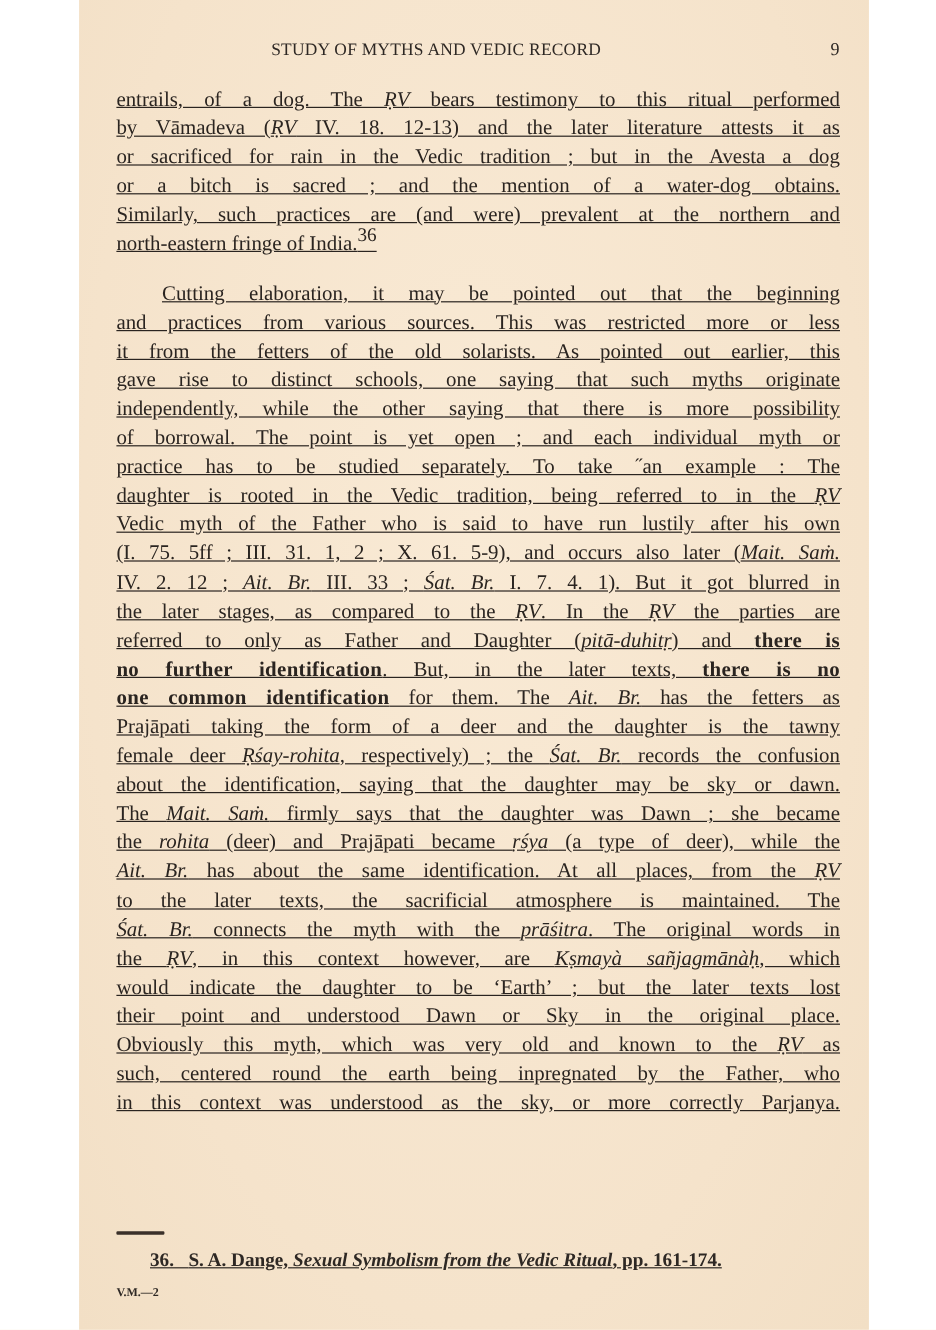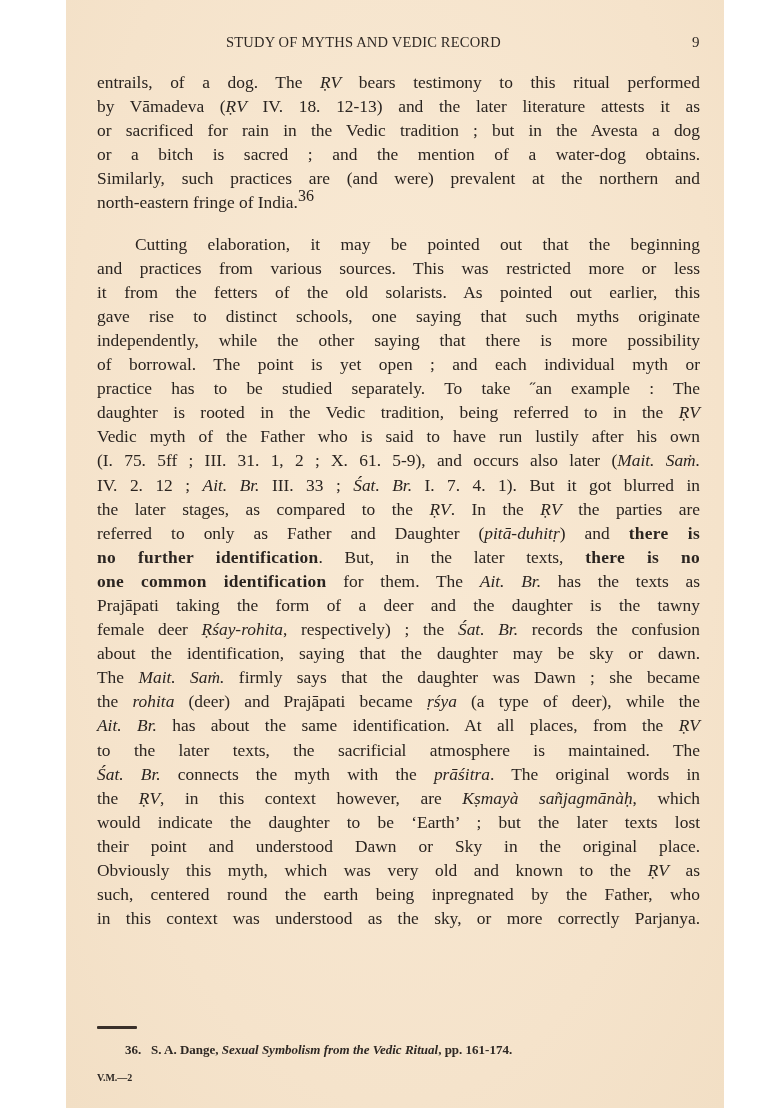--- a/index.html
+++ b/index.html
@@ -54,20 +54,21 @@
     font-size: 17.4px;
     line-height: 24.1px;
   }
   .line {
     display: block;
     text-align: justify;
     text-align-last: justify;
     white-space: nowrap;
     height: 24.1px;
     overflow: visible;
+    text-decoration: underline;
   }
   .line.last {
     text-align-last: left;
   }
   .line.indent {
     padding-left: 38px;
   }
   .para-gap {
     height: 17px;
   }
@@ -80,24 +81,25 @@
     top: 1026px;
     width: 40px;
     height: 3px;
     background: #3a302a;
     border-radius: 1px;
   }
   .footnote {
     position: absolute;
     left: 59px;
     top: 1042px;
-    font-size: 13px;
+    font-size: 16px;
     font-weight: bold;
     color: #2e2824;
     white-space: nowrap;
+    text-decoration: underline;
   }
   .footnote .fit { font-style: italic; }
   .signature {
     position: absolute;
     left: 31px;
     top: 1072px;
     font-size: 10px;
     font-weight: bold;
     color: #2e2824;
   }
@@ -133,21 +135,21 @@
       <span class="line">independently, while the other saying that there is more possibility</span>
       <span class="line">of borrowal.  The point is yet open ; and each individual myth or</span>
       <span class="line">practice has to be studied separately.  To take ˝an example :  The</span>
       <span class="line"><span>daughter is rooted in the Vedic tradition, being referred to in the </span><span class="it">ṚV</span></span>
       <span class="line">Vedic myth of the Father who is said to have run lustily after his own</span>
       <span class="line"><span>(I. 75. 5ff ; III. 31. 1, 2 ; X. 61. 5-9), and occurs also later (</span><span class="it">Mait. Saṁ.</span></span>
       <span class="line"><span>IV. 2. 12 ; </span><span class="it">Ait. Br.</span><span> III. 33 ; </span><span class="it">Śat. Br.</span><span> I. 7. 4. 1).  But it got blurred in</span></span>
       <span class="line"><span>the later stages, as compared to the </span><span class="it">ṚV</span><span>.  In the </span><span class="it">ṚV</span><span> the parties are</span></span>
       <span class="line"><span>referred to only as Father and Daughter (</span><span class="it">pitā-duhitṛ</span><span>) and </span><span class="b">there is</span></span>
       <span class="line"><span class="b">no further identification</span><span>.  But, in the later texts, </span><span class="b">there is no</span></span>
-      <span class="line"><span class="b">one common identification</span><span> for them.  The </span><span class="it">Ait. Br.</span><span> has the texts as</span></span>
+      <span class="line"><span class="b">one common identification</span><span> for them.  The </span><span class="it">Ait. Br.</span><span> has the fetters as</span></span>
       <span class="line">Prajāpati taking the form of a deer and the daughter is the tawny</span>
       <span class="line"><span>female deer </span><span class="it">Ṛśay-rohita</span><span>, respectively) ; the </span><span class="it">Śat. Br.</span><span> records the confusion</span></span>
       <span class="line">about the identification, saying that the daughter may be sky or dawn.</span>
       <span class="line"><span>The </span><span class="it">Mait. Saṁ.</span><span> firmly says that the daughter was Dawn ; she became</span></span>
       <span class="line"><span>the </span><span class="it">rohita</span><span> (deer) and Prajāpati became </span><span class="it">ṛśya</span><span> (a type of deer), while the</span></span>
       <span class="line"><span class="it">Ait. Br.</span><span> has about the same identification.  At all places, from the </span><span class="it">ṚV</span></span>
       <span class="line">to the later texts, the sacrificial atmosphere is maintained.  The</span>
       <span class="line"><span class="it">Śat. Br.</span><span> connects the myth with the </span><span class="it">prāśitra</span><span>.  The original words in</span></span>
       <span class="line"><span>the </span><span class="it">ṚV</span><span>, in this context however, are </span><span class="it">Kṣmayà sañjagmānàḥ</span><span>, which</span></span>
       <span class="line">would indicate the daughter to be ‘Earth’ ; but the later texts lost</span>

